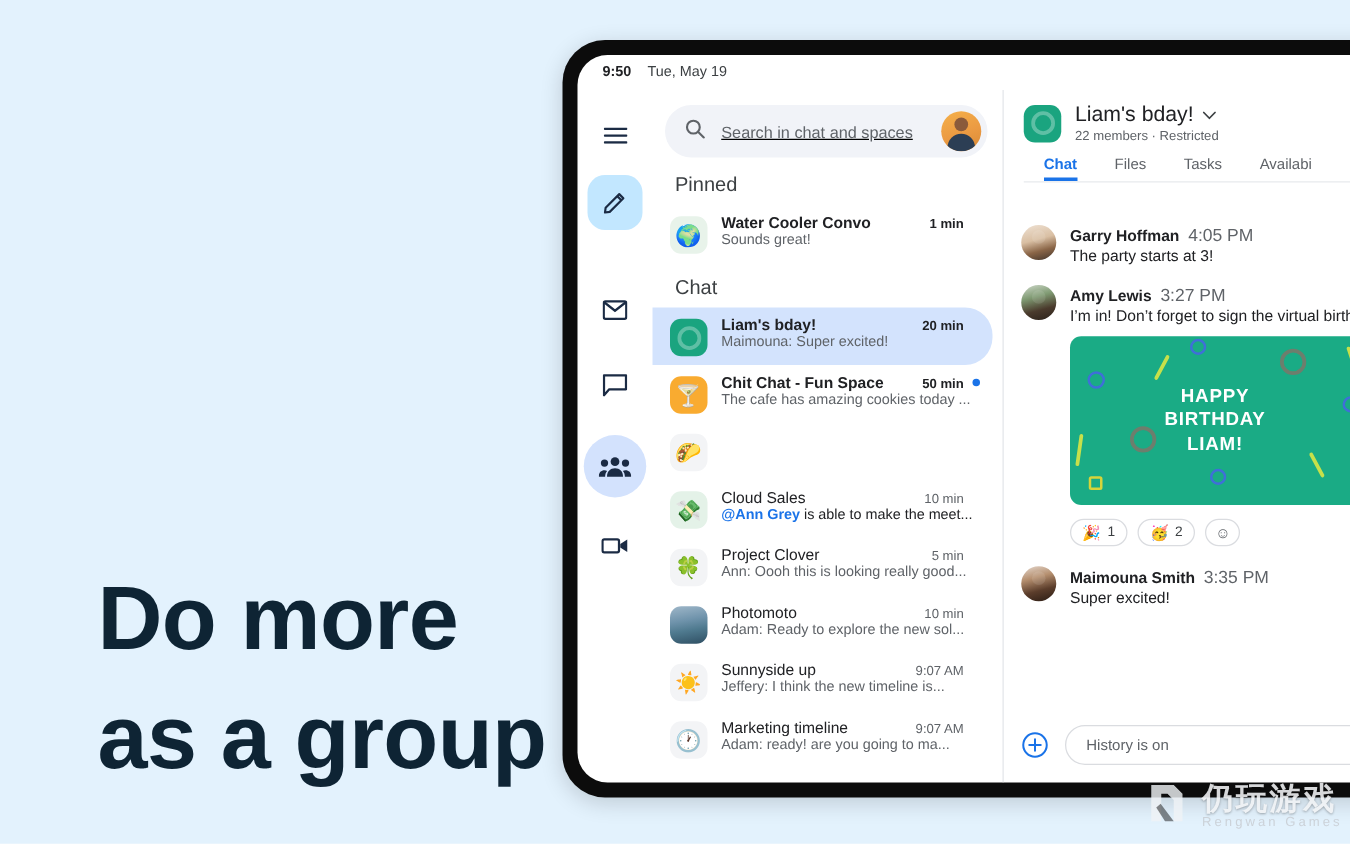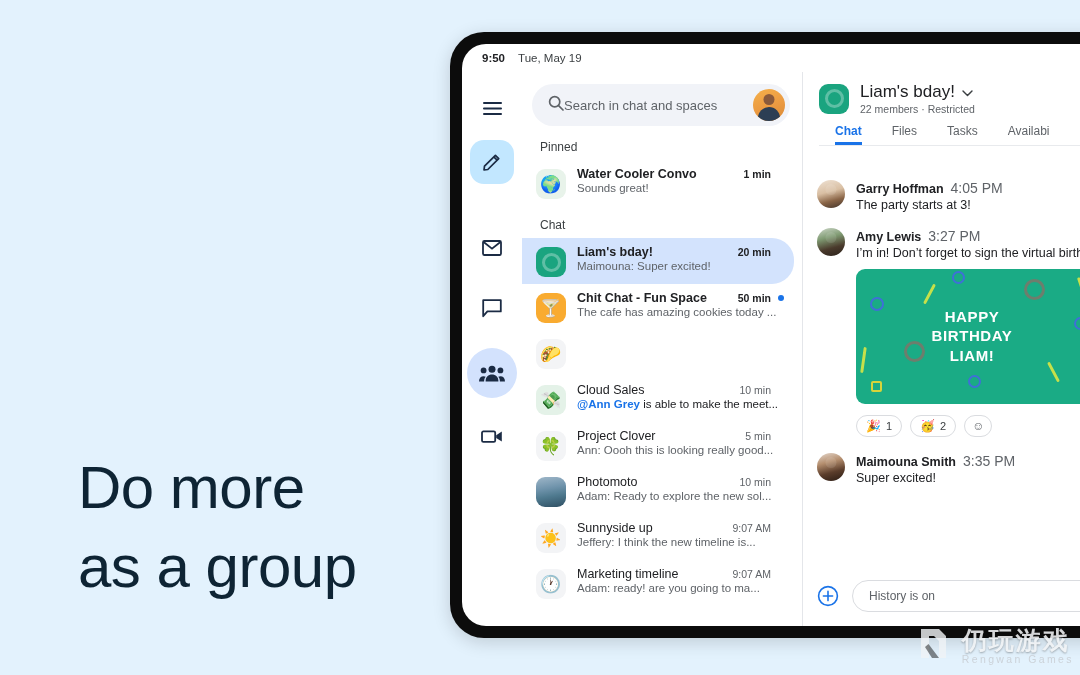--- a/index.html
+++ b/index.html
@@ -7,23 +7,23 @@
   body {
     font-family:"Liberation Sans", sans-serif;
     background:#e3f2fd;
     position:relative;
   }
 
   
   .headline {
     position:absolute;
     left:78px; top:448px;
-    font-size:60px;
+    font-size:72px;
     line-height:1.32;
-    font-weight:400;
+    font-weight:700;
     color:#0e2434;
     letter-spacing:-0.5px;
     white-space:pre;
   }
 
   
   .device {
     position:absolute;
     left:450px; top:32px;
     width:700px; height:606px;
@@ -88,20 +88,22 @@
     position:relative;
   }
 
   .searchbar {
     margin:4px 12px 0 10px;
     height:42px;
     background:#f1f3f8;
     border-radius:21px;
     display:flex; align-items:center;
     padding:0 5px 0 16px;
+    gap:13px;
+    text-decoration:underline;
   }
   .searchbar .ph { flex:1; font-size:13px; color:#5f6368; }
   .search-avatar {
     width:32px; height:32px; border-radius:50%;
     background:linear-gradient(160deg,#f5b04a 0%,#eb9a42 55%,#d98a36 100%);
     position:relative; overflow:hidden; flex:0 0 32px;
   }
   .search-avatar::before {
     content:""; position:absolute; left:50%; top:5px;
     transform:translateX(-50%);
@@ -109,21 +111,21 @@
     background:#8a5a3b;
   }
   .search-avatar::after {
     content:""; position:absolute; left:50%; bottom:0;
     transform:translateX(-50%);
     width:22px; height:14px; border-radius:11px 11px 0 0;
     background:#2c3e54;
   }
 
   .section-label {
-    font-size:12px; color:#3c4043;
+    font-size:16px; color:#3c4043;
     padding:14px 0 6px 18px;
   }
   .section-label.chat { padding-top:12px; }
 
   .row {
     display:flex; align-items:flex-start;
     padding:7px 10px 7px 14px;
     gap:11px;
     border-radius:0 22px 22px 0;
     margin-right:8px;

